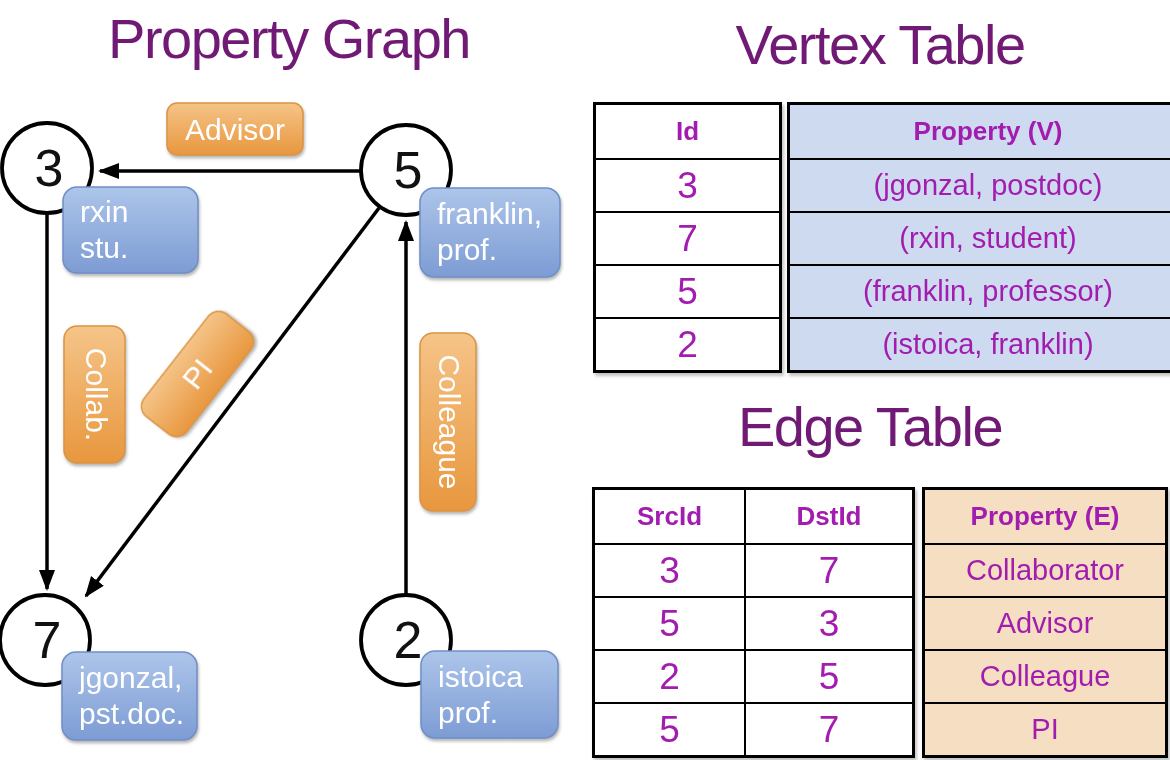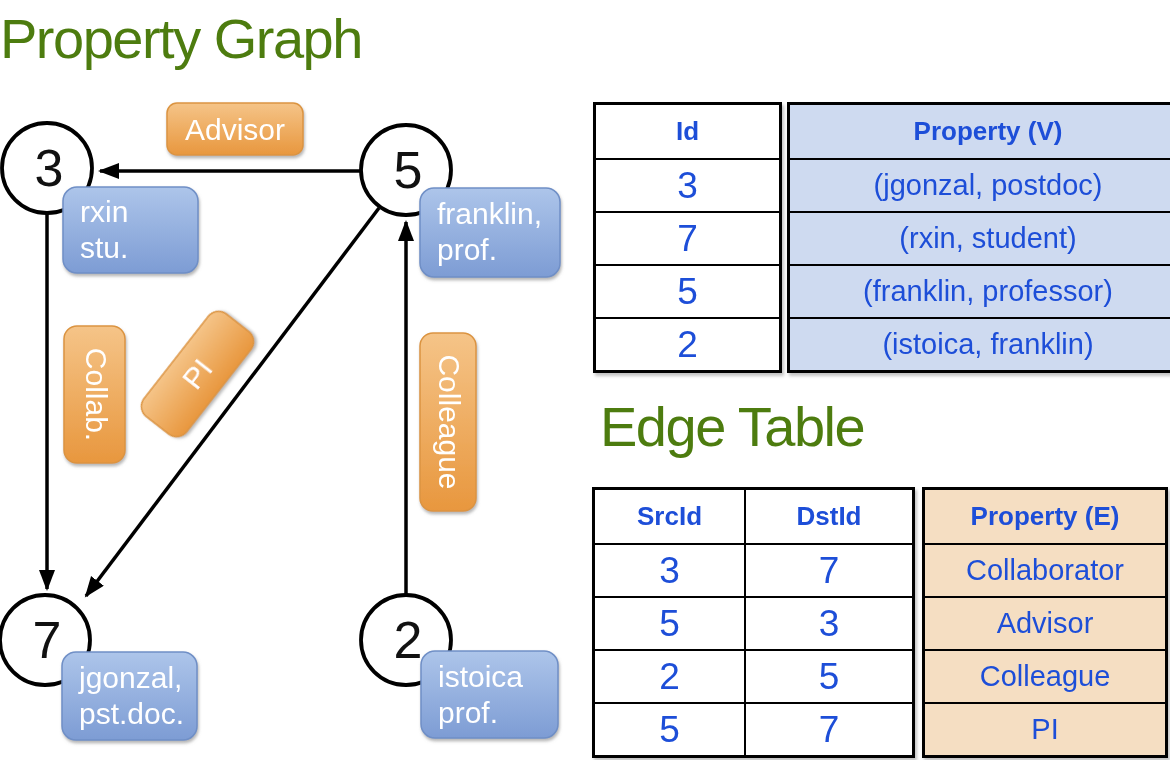--- a/index.html
+++ b/index.html
@@ -1,35 +1,35 @@
 <!DOCTYPE html>
 <html><head>
 <meta charset="utf-8">
 <style>
   html,body{margin:0;padding:0;background:#ffffff;}
   .stage{
     position:relative;width:1170px;height:760px;background:#ffffff;
     font-family:"Liberation Sans",sans-serif;overflow:hidden;color:#121212;
   }
   .big-title{
-    position:absolute;color:#4d7c0f;font-size:56px;font-weight:400;
-    letter-spacing:-1.5px;white-space:nowrap;line-height:1.1;
+    position:absolute;color:#701a75;font-size:56px;font-weight:400;
+    letter-spacing:-1.5px;text-align:center;white-space:nowrap;line-height:1.1;
   }
   #title-graph{left:0;top:8px;width:578px;}
   #title-vertex{left:592px;top:14px;width:576px;}
   #title-edge{left:600px;top:396px;width:540px;}
 
   .colbox{
     position:absolute;border:3px solid #000;display:grid;
     grid-template-rows:repeat(5,1fr);box-sizing:border-box;
     box-shadow:2px 3px 3px rgba(120,120,120,.45);
   }
   .cell{
     display:flex;align-items:center;justify-content:center;
-    border-top:2.5px solid #000;font-size:29px;color:#1d4ed8;
+    border-top:2.5px solid #000;font-size:29px;color:#a21caf;
   }
   .cell.first{border-top:none;}
   .cell.head{font-weight:bold;font-size:26px;}
   .cell.num{font-size:37px;}
   .vdiv{border-left:2.5px solid #000;}
 
   #vertex-id-col{left:593px;top:102px;width:189px;height:271px;background:#ffffff;}
   #vertex-prop-col{left:787px;top:102px;width:402px;height:271px;background:#CEDAF0;}
   #edge-left-box{left:592px;top:487px;width:323px;height:271px;background:#ffffff;
     grid-template-columns:149px 1fr;}
@@ -43,20 +43,21 @@
   .blabel-rect{fill:url(#bgrad);stroke:#6F8FC6;stroke-width:1.5;}
   .olabel-text{fill:#fff;font-size:30px;text-anchor:middle;}
   .blabel-text{fill:#fff;font-size:30px;}
 </style>
 </head>
 <body>
 
 <div class="stage">
 
   <div id="title-graph" class="big-title">Property Graph</div>
+  <div id="title-vertex" class="big-title">Vertex Table</div>
   <div id="title-edge" class="big-title">Edge Table</div>
 
   <svg width="580" height="760" viewBox="0 0 580 760" style="position:absolute;left:0;top:0">
     <defs>
       <marker id="arrow" markerUnits="userSpaceOnUse" markerWidth="22" markerHeight="18" refX="19" refY="8" orient="auto">
         <path d="M0,0 L21,8 L0,16 Z" fill="#000"></path>
       </marker>
       <linearGradient id="og" x1="0" y1="0" x2="0" y2="1">
         <stop offset="0" stop-color="#F5C488"></stop>
         <stop offset="1" stop-color="#E8973E"></stop>

